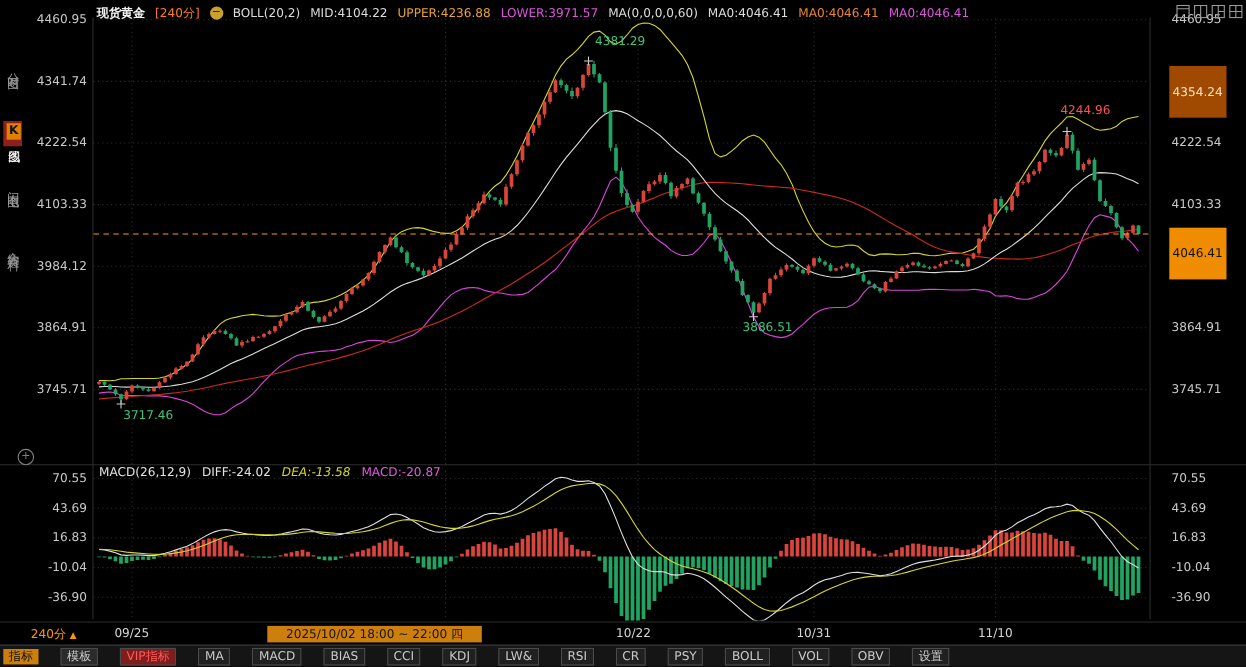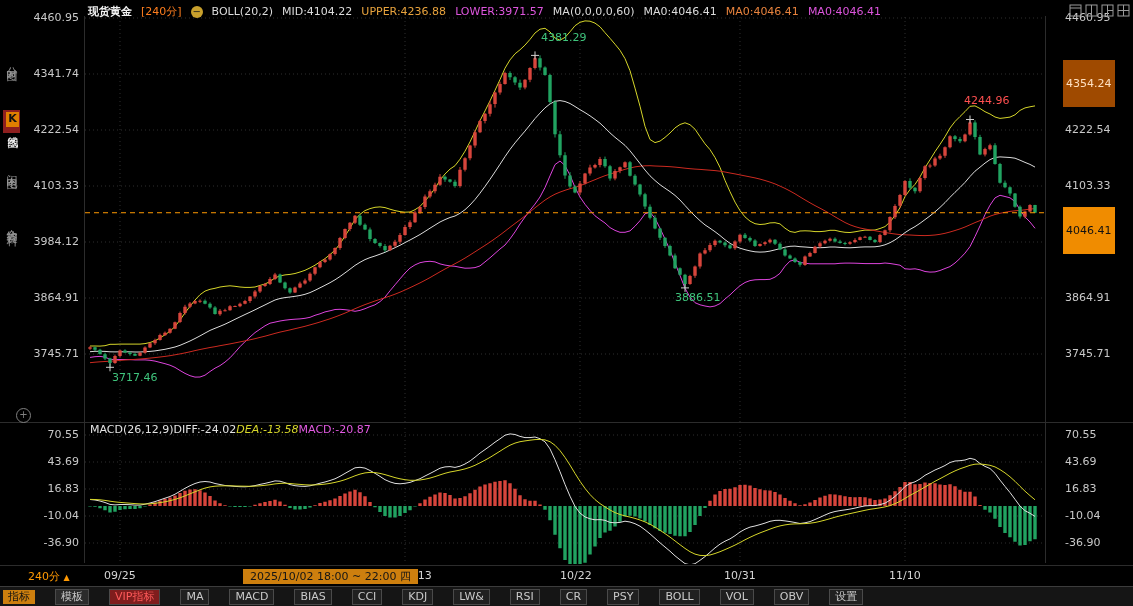--- a/index.html
+++ b/index.html
@@ -20,26 +20,26 @@
   #sidebar{position:absolute;left:0;top:24px;width:22px;bottom:20px;z-index:4;}
   .side-item{position:absolute;left:3px;writing-mode:vertical-rl;text-orientation:upright;
        font-size:11px;color:#9a9a9a;letter-spacing:2px;cursor:pointer;}
   .side-item.active{background:#8d1f1f;color:#fff;padding:2px 1px;}
   .k-badge{background:#e07f00;color:#111;font-weight:bold;}
   .expand-ic{position:absolute;left:16px;top:408px;width:13px;height:13px;border:1px solid #808080;
        border-radius:50%;color:#808080;font-size:10px;line-height:11px;text-align:center;z-index:4;cursor:pointer;}
   .badge{position:absolute;left:1063px;font-size:11px;line-height:15px;padding:16px 3px;z-index:5;white-space:nowrap;}
   .badge.high{background:#9f4a00;color:#ffe0c0;}
   .badge.last{background:#f08c00;color:#111;}
-  .macd-lbls{position:absolute;left:90px;top:423px;display:flex;font-size:11px;z-index:4;white-space:nowrap;}
+  .macd-lbls{position:absolute;left:90px;top:423px;display:flex;gap:10px;font-size:11px;z-index:4;white-space:nowrap;}
   .c-w{color:#e2e2e2;} .c-y{color:#d6d62a;font-style:italic;} .c-m{color:#e25ae2;}
   .ann{position:absolute;font-size:11px;z-index:4;white-space:nowrap;}
   .x-lbl{position:absolute;top:569px;font-size:11px;color:#d5d5d5;white-space:nowrap;z-index:4;}
   .x-hl{position:absolute;left:243px;top:569px;background:#cd7f0e;color:#151515;font-size:11px;
-       line-height:15px;padding:0 7px;z-index:5;white-space:nowrap;}
+       line-height:15px;padding:0 17px;z-index:5;white-space:nowrap;}
   .tf-tag{position:absolute;left:28px;top:569px;color:#ff9902;font-size:11px;z-index:4;cursor:pointer;white-space:nowrap;}
   .tf-tag .caret{font-size:8px;}
   #toolbar{position:absolute;left:0;right:0;bottom:0;height:19px;background:#151515;
        border-top:1px solid #3c3c3c;display:flex;align-items:center;gap:20px;padding-left:3px;z-index:6;font-size:11px;}
   .tab{line-height:14px;padding:0 5px;cursor:pointer;white-space:nowrap;}
   .tab.active{background:#cd7f0e;color:#111;}
   .tab.normal{color:#c9c9c9;background:#2b2b2b;border:1px solid #4a4a4a;}
   .tab.vip{color:#ff5a5a;background:#7f1d1d;border:1px solid #4a4a4a;}
   .tab.plain{color:#c9c9c9;border:1px solid #4a4a4a;background:#202020;}
   #watermark{position:absolute;right:10px;top:551px;font-size:31px;color:#b9bdc6;letter-spacing:1px;z-index:7;}

